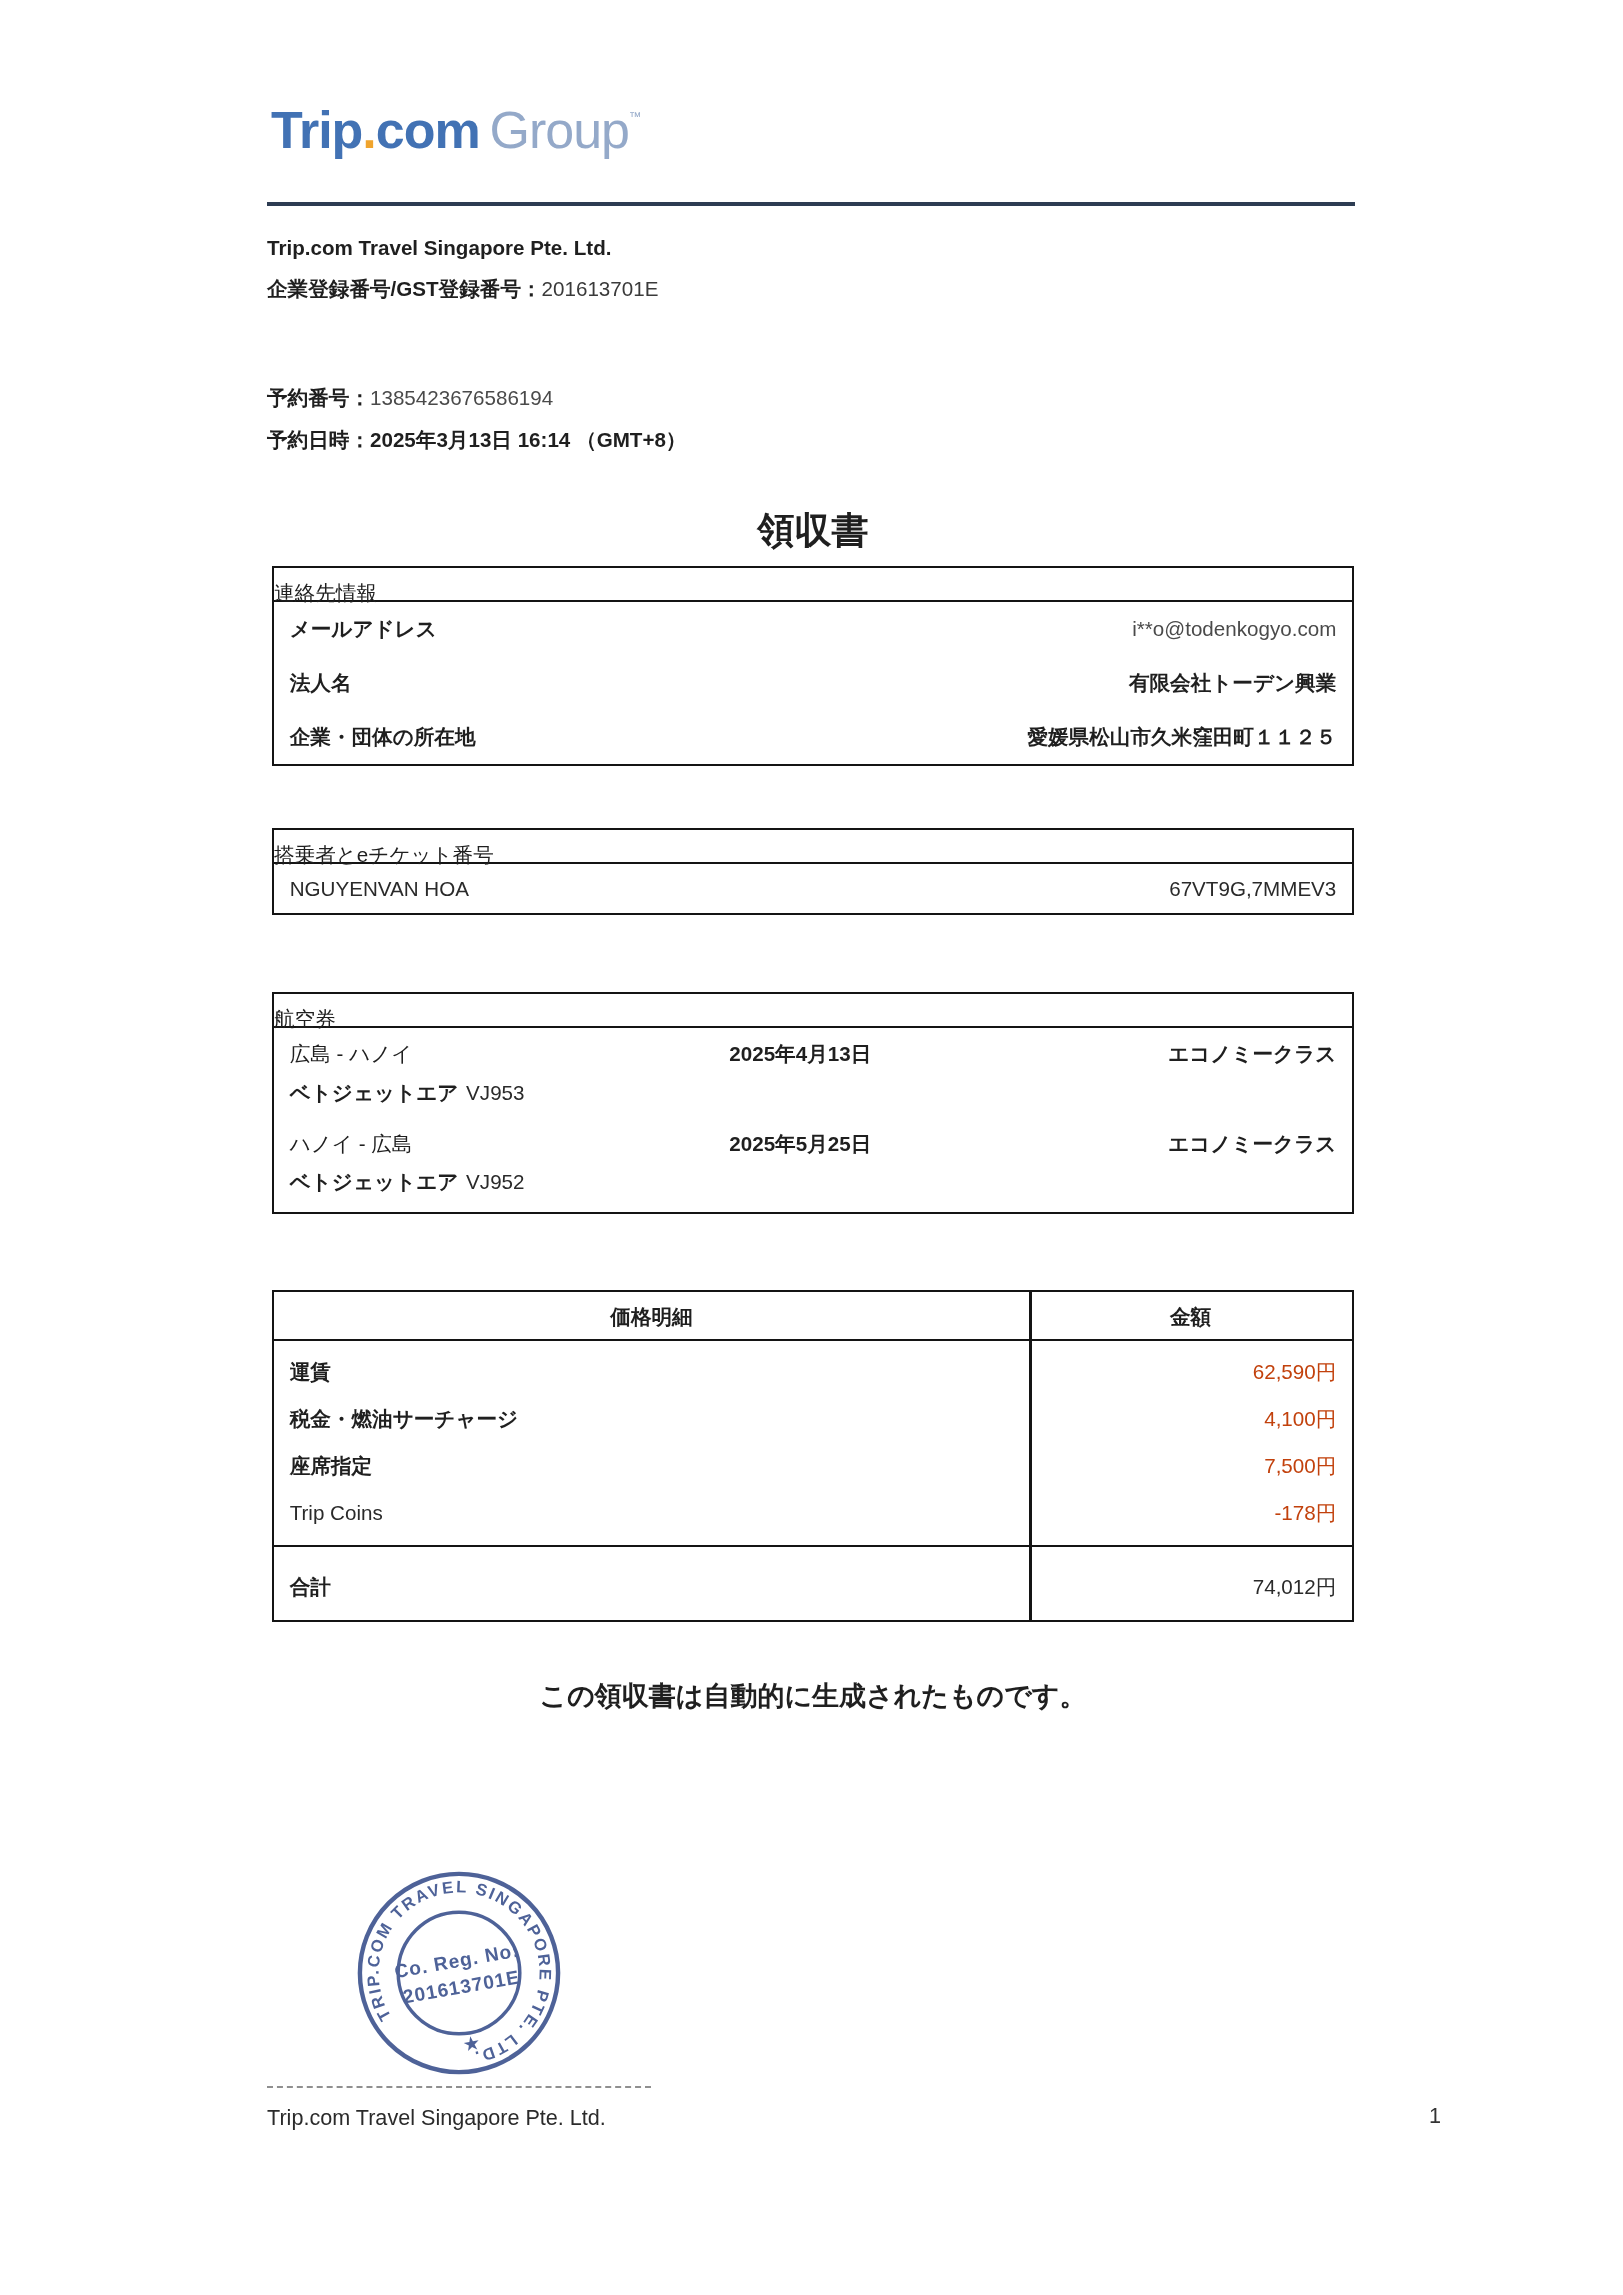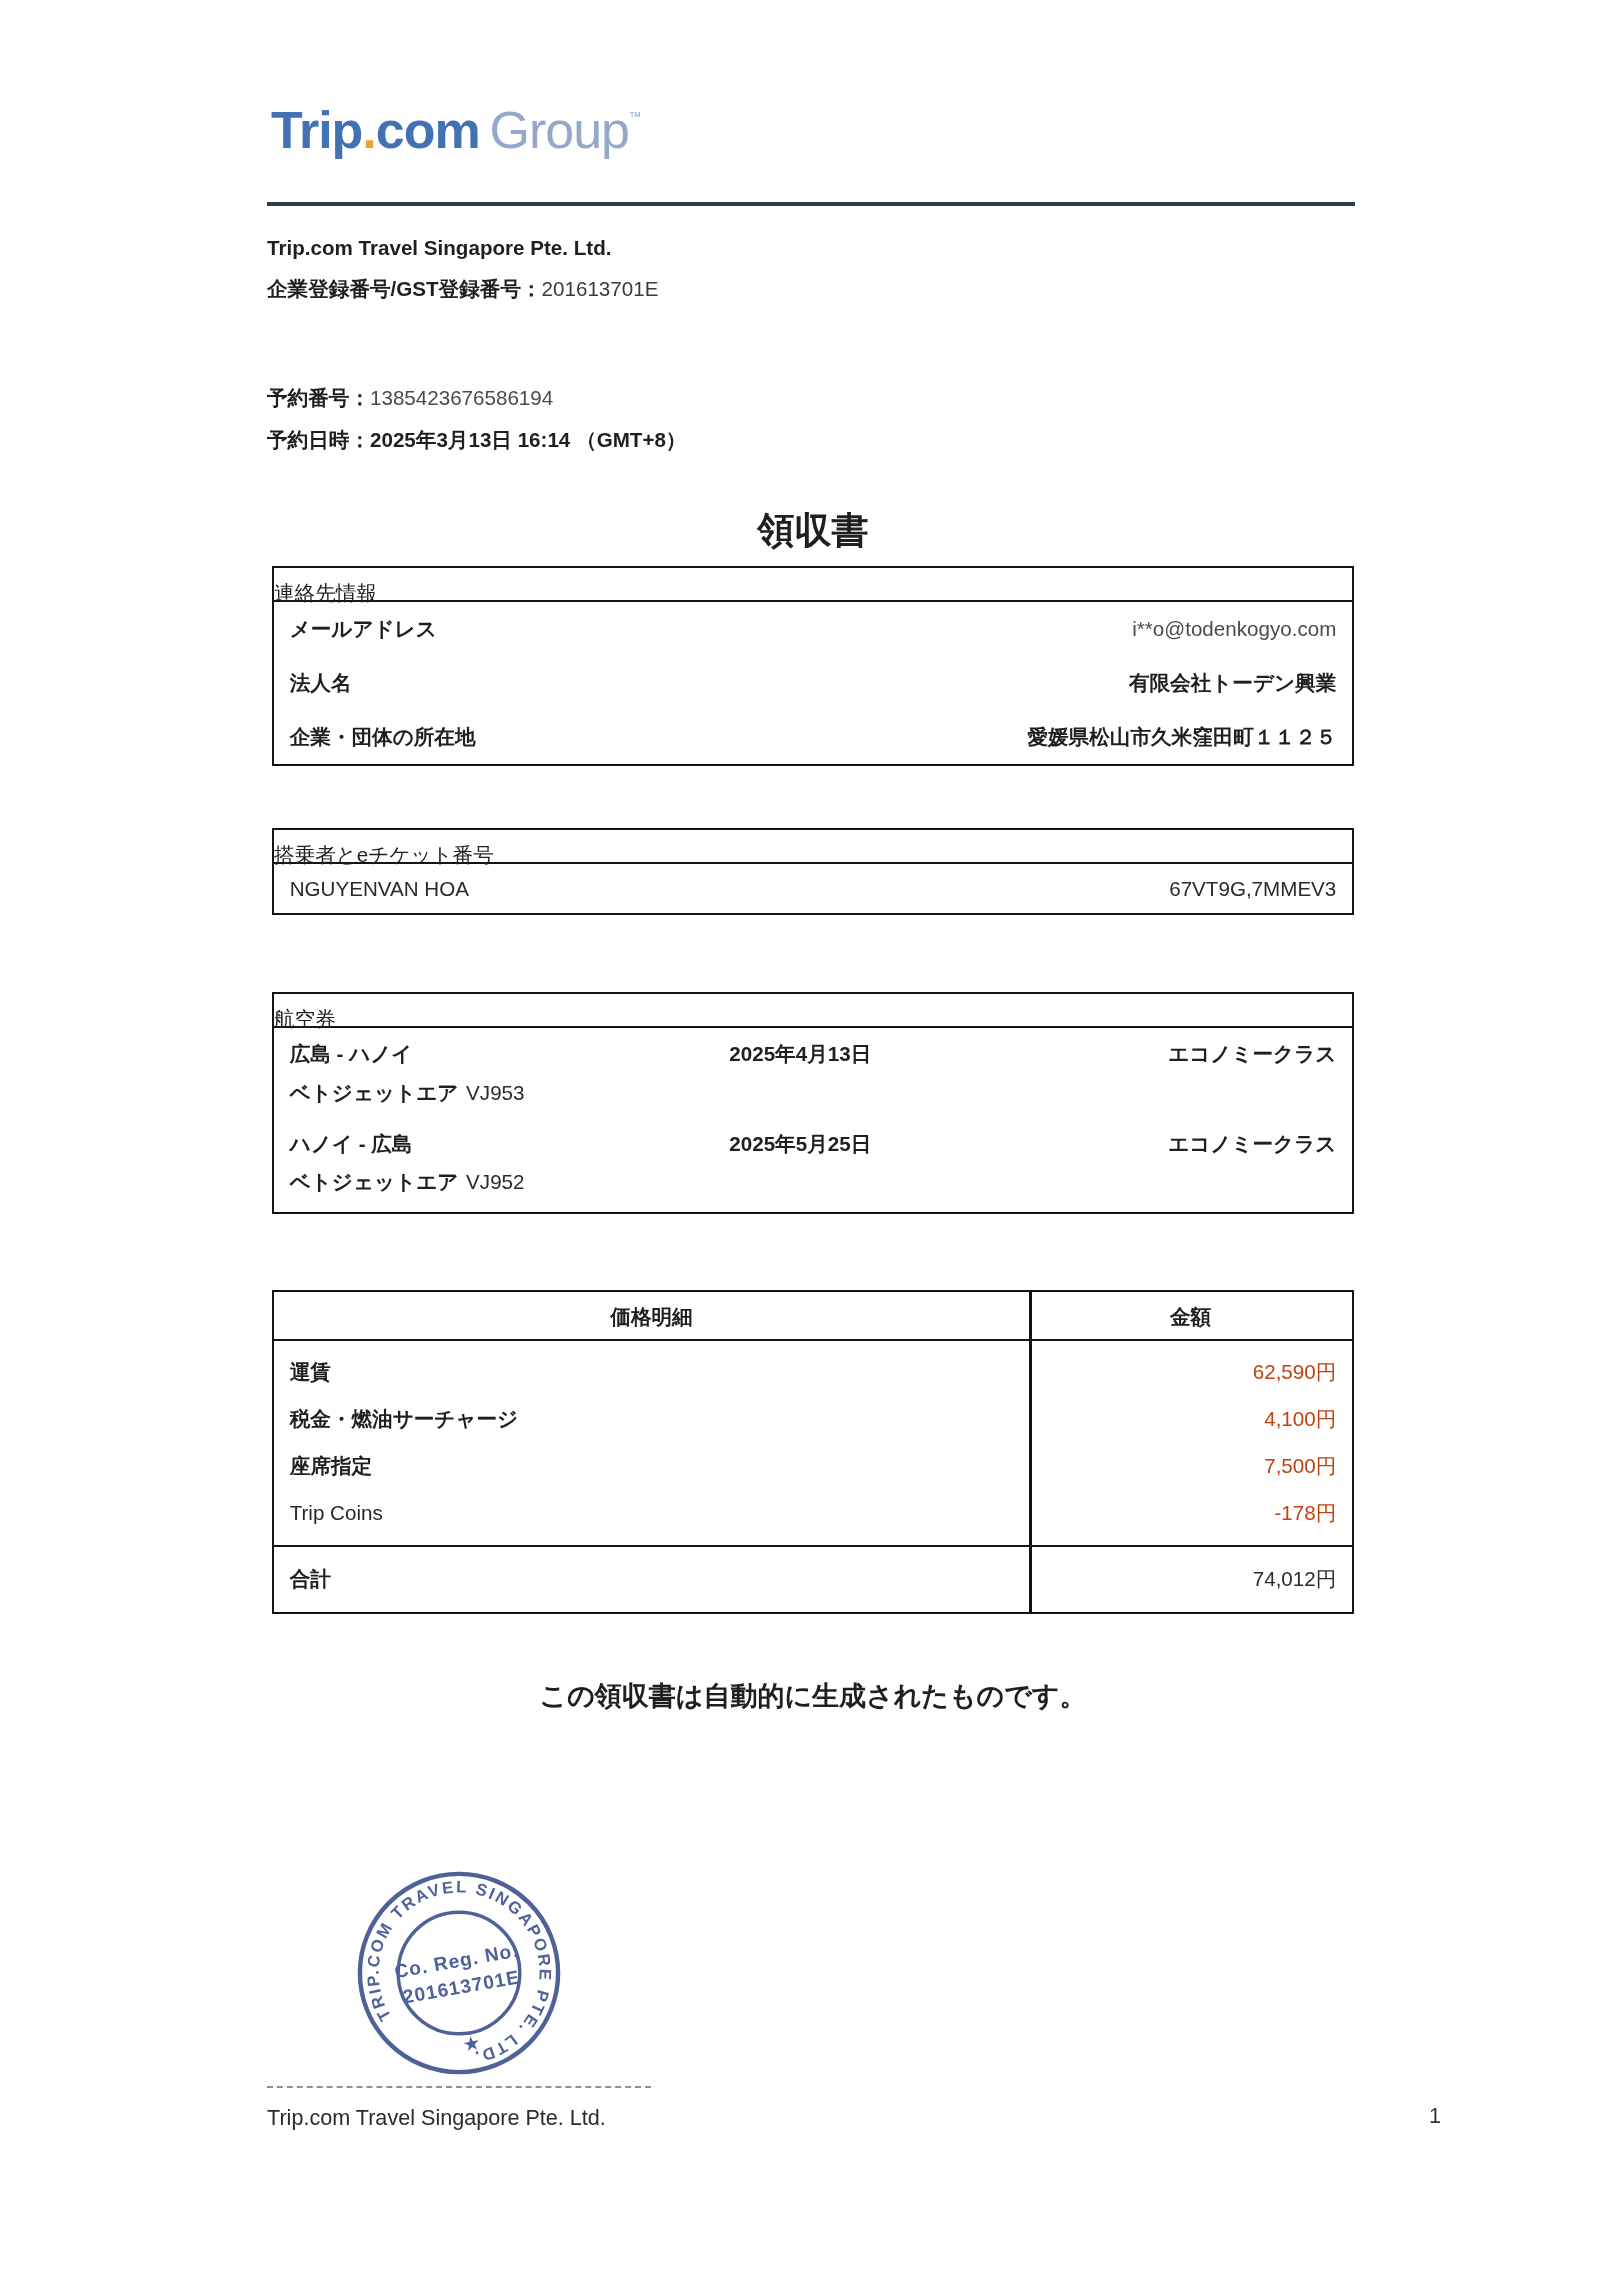--- a/index.html
+++ b/index.html
@@ -50,39 +50,39 @@
   .tbl-passenger .row { height:49px; }
   .tbl-passenger .name, .tbl-passenger .ticket { font-weight:normal; color:#2a2a2a; }
   .tbl-passenger .ticket { margin-left:auto; }
 
   
   .tbl-flights { top:992px; }
   .flights-body { padding:11.8px 0 14.7px 0; }
   .flight { margin-top:0; }
   .flight + .flight { margin-top:21.6px; }
   .fline1 { display:flex; padding:0 15.7px; height:29px; align-items:center; }
-  .fline1 .route { width:42%; font-weight:bold; }
+  .fline1 .route { width:42%; font-weight:normal; }
   .fline1 .fdate { flex:1; font-weight:bold; }
   .fline1 .fclass { margin-left:auto; font-weight:bold; }
   .fline2 { display:flex; padding:0 15.7px; height:29px; align-items:center; margin-top:9.8px; }
   .fline2 .airline { font-weight:bold; }
   .fline2 .fno { font-weight:normal; color:#2a2a2a; margin-left:7.8px; }
 
   
   .tbl-price { top:1290px; }
   .price-divider { position:absolute; top:0; bottom:0; left:755px; width:2.9px; background:#141414; }
   .price-head { display:flex; height:49px; line-height:49px; font-weight:bold; border-bottom:2.9px solid #141414; }
   .price-head .h1 { width:755px; text-align:center; }
   .price-head .h2 { flex:1; text-align:center; }
   .price-body { padding:7.8px 0; border-bottom:2.9px solid #141414; }
   .price-row { display:flex; height:47px; align-items:center; }
   .price-row .item { flex:1; padding-left:15.7px; font-weight:bold; }
   .price-row .amount { width:321px; text-align:right; padding-right:15.7px; font-weight:normal; color:#c2410c; }
   .price-row.regular .item { font-weight:normal; color:#2a2a2a; }
-  .price-total { display:flex; height:65px; align-items:center; }
+  .price-total { display:flex; height:65px; align-items:center;margin-top:8px; }
   .price-total .item { flex:1; padding-left:15.7px; font-weight:bold; }
   .price-total .amount { width:321px; text-align:right; padding-right:15.7px; color:#2a2a2a; }
 
   
   .auto-note { position:absolute; top:1678px; left:272px; width:1082px; text-align:center; font-size:27px; font-weight:bold; }
 
   
   .stamp { position:absolute; top:1869px; left:355px; width:208px; height:208px; opacity:.92; }
 
   

